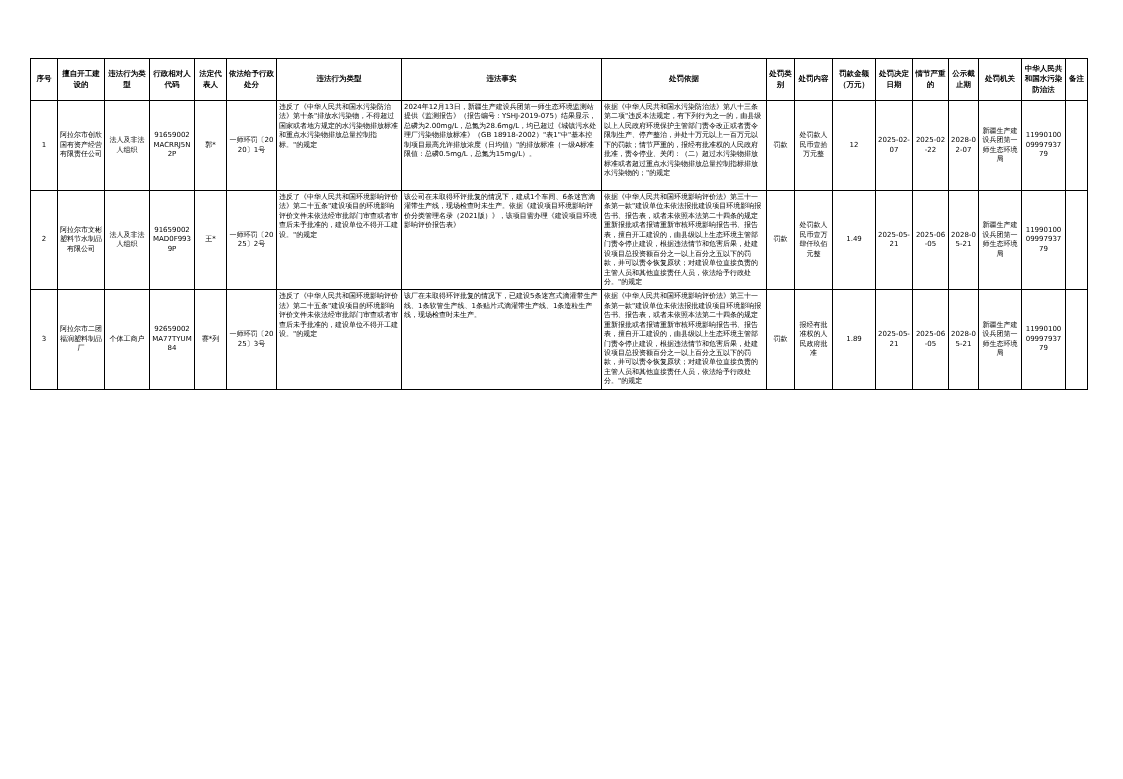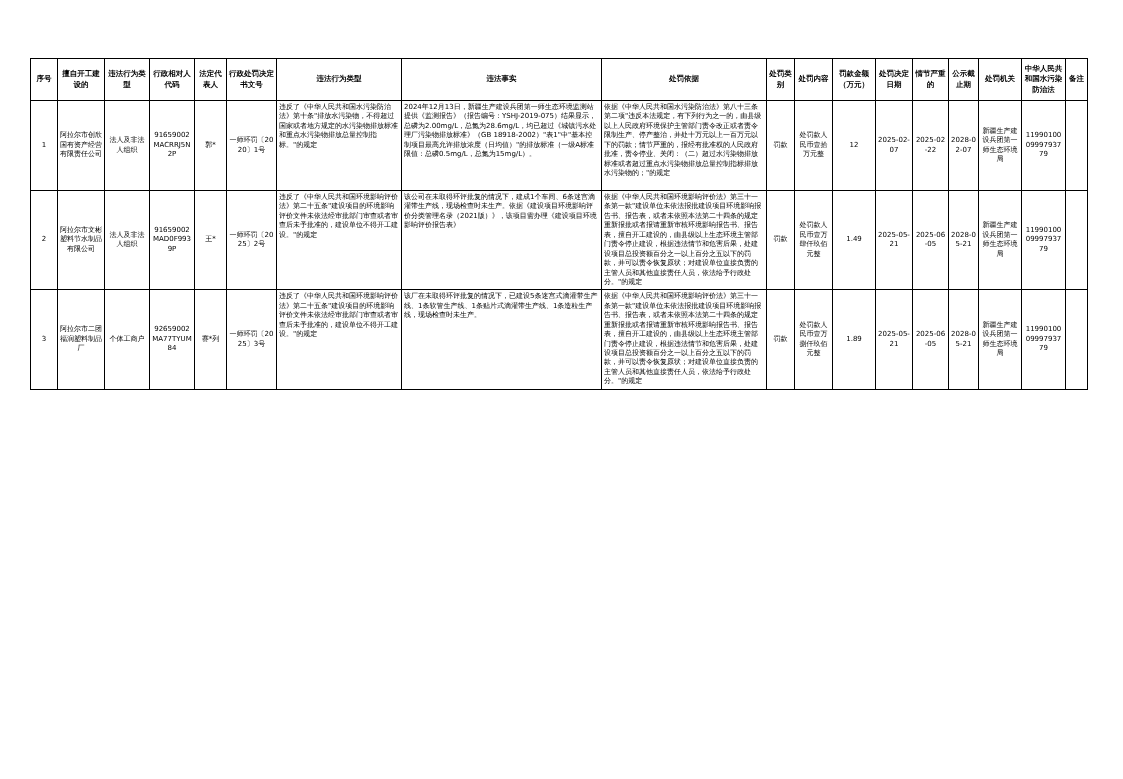--- a/index.html
+++ b/index.html
@@ -73,21 +73,21 @@
       <col style="width:44px">
         <col style="width:22px">
     </colgroup>
     <thead>
       <tr class="hdr">
         <th>序号</th>
         <th>擅自开工建设的</th>
         <th>违法行为类型</th>
         <th>行政相对人代码</th>
         <th>法定代表人</th>
-        <th>行政处罚决定书文号</th>
+        <th>依法给予行政处分</th>
         <th>违法行为类型</th>
         <th>违法事实</th>
         <th>处罚依据</th>
         <th>处罚类别</th>
         <th>处罚内容</th>
         <th>罚款金额（万元）</th>
         <th>处罚决定日期</th>
         <th>情节严重的</th>
         <th>公示截止期</th>
         <th>处罚机关</th>
@@ -140,21 +140,21 @@
         <td class="c">3</td>
         <td class="c">阿拉尔市二团福润塑料制品厂</td>
         <td class="c">个体工商户</td>
         <td class="c">92659002MA77TYUM84</td>
         <td class="c">赛*列</td>
         <td class="c">一师环罚〔2025〕3号</td>
         <td class="l">违反了《中华人民共和国环境影响评价法》第二十五条"建设项目的环境影响评价文件未依法经审批部门审查或者审查后未予批准的，建设单位不得开工建设。"的规定</td>
         <td class="l">该厂在未取得环评批复的情况下，已建设5条迷宫式滴灌带生产线、1条软管生产线、1条贴片式滴灌带生产线、1条造粒生产线，现场检查时未生产。</td>
         <td class="l">依据《中华人民共和国环境影响评价法》第三十一条第一款"建设单位未依法报批建设项目环境影响报告书、报告表，或者未依照本法第二十四条的规定重新报批或者报请重新审核环境影响报告书、报告表，擅自开工建设的，由县级以上生态环境主管部门责令停止建设，根据违法情节和危害后果，处建设项目总投资额百分之一以上百分之五以下的罚款，并可以责令恢复原状；对建设单位直接负责的主管人员和其他直接责任人员，依法给予行政处分。"的规定</td>
         <td class="c">罚款</td>
-        <td class="c">处罚款人民币壹万捌仟玖佰元整</td>
+        <td class="c">报经有批准权的人民政府批准</td>
         <td class="c">1.89</td>
         <td class="c">2025-05-21</td>
         <td class="c">2025-06-05</td>
         <td class="c">2028-05-21</td>
         <td class="c">新疆生产建设兵团第一师生态环境局</td>
         <td class="c">119901000999793779</td>
         <td class="c"></td>
       </tr>
     </tbody>
   </table>

